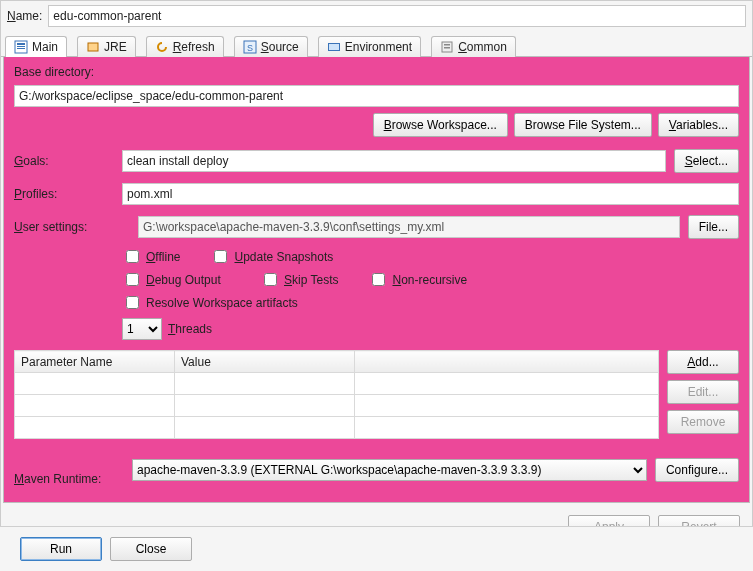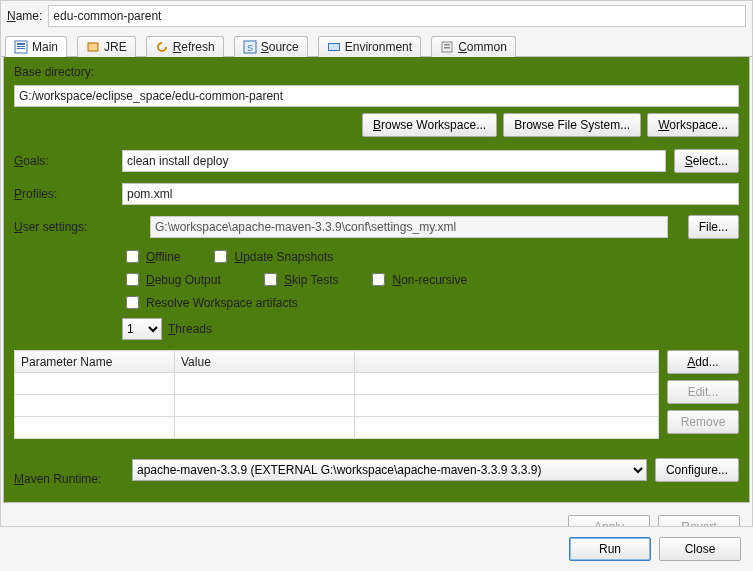--- a/index.html
+++ b/index.html
@@ -28,31 +28,31 @@
   
   .tabbar { display:flex; border-bottom:1px solid #bdbdbd; background:#f5f5f5; padding-left:4px; }
   .tab {
     display:flex; align-items:center; gap:4px; padding:3px 8px; border:1px solid #bdbdbd;
     border-bottom:none; background:linear-gradient(#fdfdfd,#ececec); margin-right:10px;
     border-top-left-radius:3px; border-top-right-radius:3px; font-size:12px; cursor:default;
     position:relative; top:1px;
   }
   .tab.active { background:#fff; }
   .tab .icon { width:14px; height:14px; display:flex; align-items:center; justify-content:center; }
-  .tabbody { background:#4d7c0f; border:1px solid #bdbdbd; border-top:none; margin:0 2px; padding:8px 10px 16px 10px; }
+  .tabbody { background:#ec4899; border:1px solid #bdbdbd; border-top:none; margin:0 2px; padding:8px 10px 16px 10px; }
 
   table.grid { border-collapse:collapse; width:100%; background:#fff; table-layout:fixed; }
   table.grid th, table.grid td { border:1px solid #d9d9d9; font-weight:normal; text-align:left; padding:3px 6px; height:22px; font-size:12px; }
   table.grid th { background:linear-gradient(#fdfdfd,#ececec); }
   .cb { display:flex; align-items:center; gap:4px; }
   .cb input { width:13px; height:13px; }
 
   select.combo { height:22px; border:1px solid #adadad; background:linear-gradient(#fefefe,#ececec); font-family:inherit; font-size:12px; }
 
-  .footer { position:absolute; bottom:0; left:0; right:0; border-top:1px solid #cfcfcf; background:#f5f5f5; padding:10px 12px; display:flex; justify-content:flex-end; gap:8px; }
+  .footer { position:absolute; bottom:0; left:0; right:0; border-top:1px solid #cfcfcf; background:#f5f5f5; padding:10px 20px; display:flex; gap:8px; }
   .footer .btn { min-width:82px; }
   .applybar { display:flex; justify-content:flex-end; gap:8px; padding:12px 12px 0 0; }
   .applybar .btn { min-width:82px; }
 </style>
 </head>
 <body>
 
 <div class="name-row">
   <span class="lbl underline-first">Name:</span>
   <input class="txt-input" type="text" value="edu-common-parent" style="">
@@ -121,38 +121,38 @@
   <div class="lbl">Base directory:</div>
   <input class="txt-input" style="width: 100%; margin: 6px 0px;" type="text" value="G:/workspace/eclipse_space/edu-common-parent">
   <div class="row" style="justify-content:flex-end; gap:6px;">
     <button class="btn">
         <span class="underline-first">Browse Workspace...</span>
       </button>
     <button class="btn">
         <span>Browse File System...</span>
       </button>
     <button class="btn">
-        <span class="underline-first">Workspace...</span>
+        <span class="underline-first">Variables...</span>
       </button>
   </div>
 
   <div class="row" style="margin-top:12px; gap:8px;">
     <div class="lbl underline-first" style="width:100px;">Goals:</div>
     <input class="txt-input" style="flex: 1 1 0%;" type="text" value="clean install deploy">
     <button class="btn">
         <span class="underline-first">Select...</span>
       </button>
   </div>
 
   <div class="row" style="margin-top:10px; gap:8px;">
     <div class="lbl underline-first" style="width:100px;">Profiles:</div>
     <input class="txt-input" style="flex: 1 1 0%;" type="text" value="pom.xml">
   </div>
 
-  <div class="row" style="margin-top:10px; gap:20px;">
+  <div class="row" style="margin-top:10px; gap:8px;">
     <div class="lbl underline-first" style="width:100px;">User settings:</div>
     <input class="txt-input readonly" style="flex: 1 1 0%; margin-left: 16px;" type="text" readonly="" value="G:\workspace\apache-maven-3.3.9\conf\settings_my.xml">
     <button class="btn">
         <span>File...</span>
       </button>
   </div>
 
   <div style="margin-left:108px; margin-top:8px;">
     <div class="row" style="gap:30px;">
       <label class="cb">

